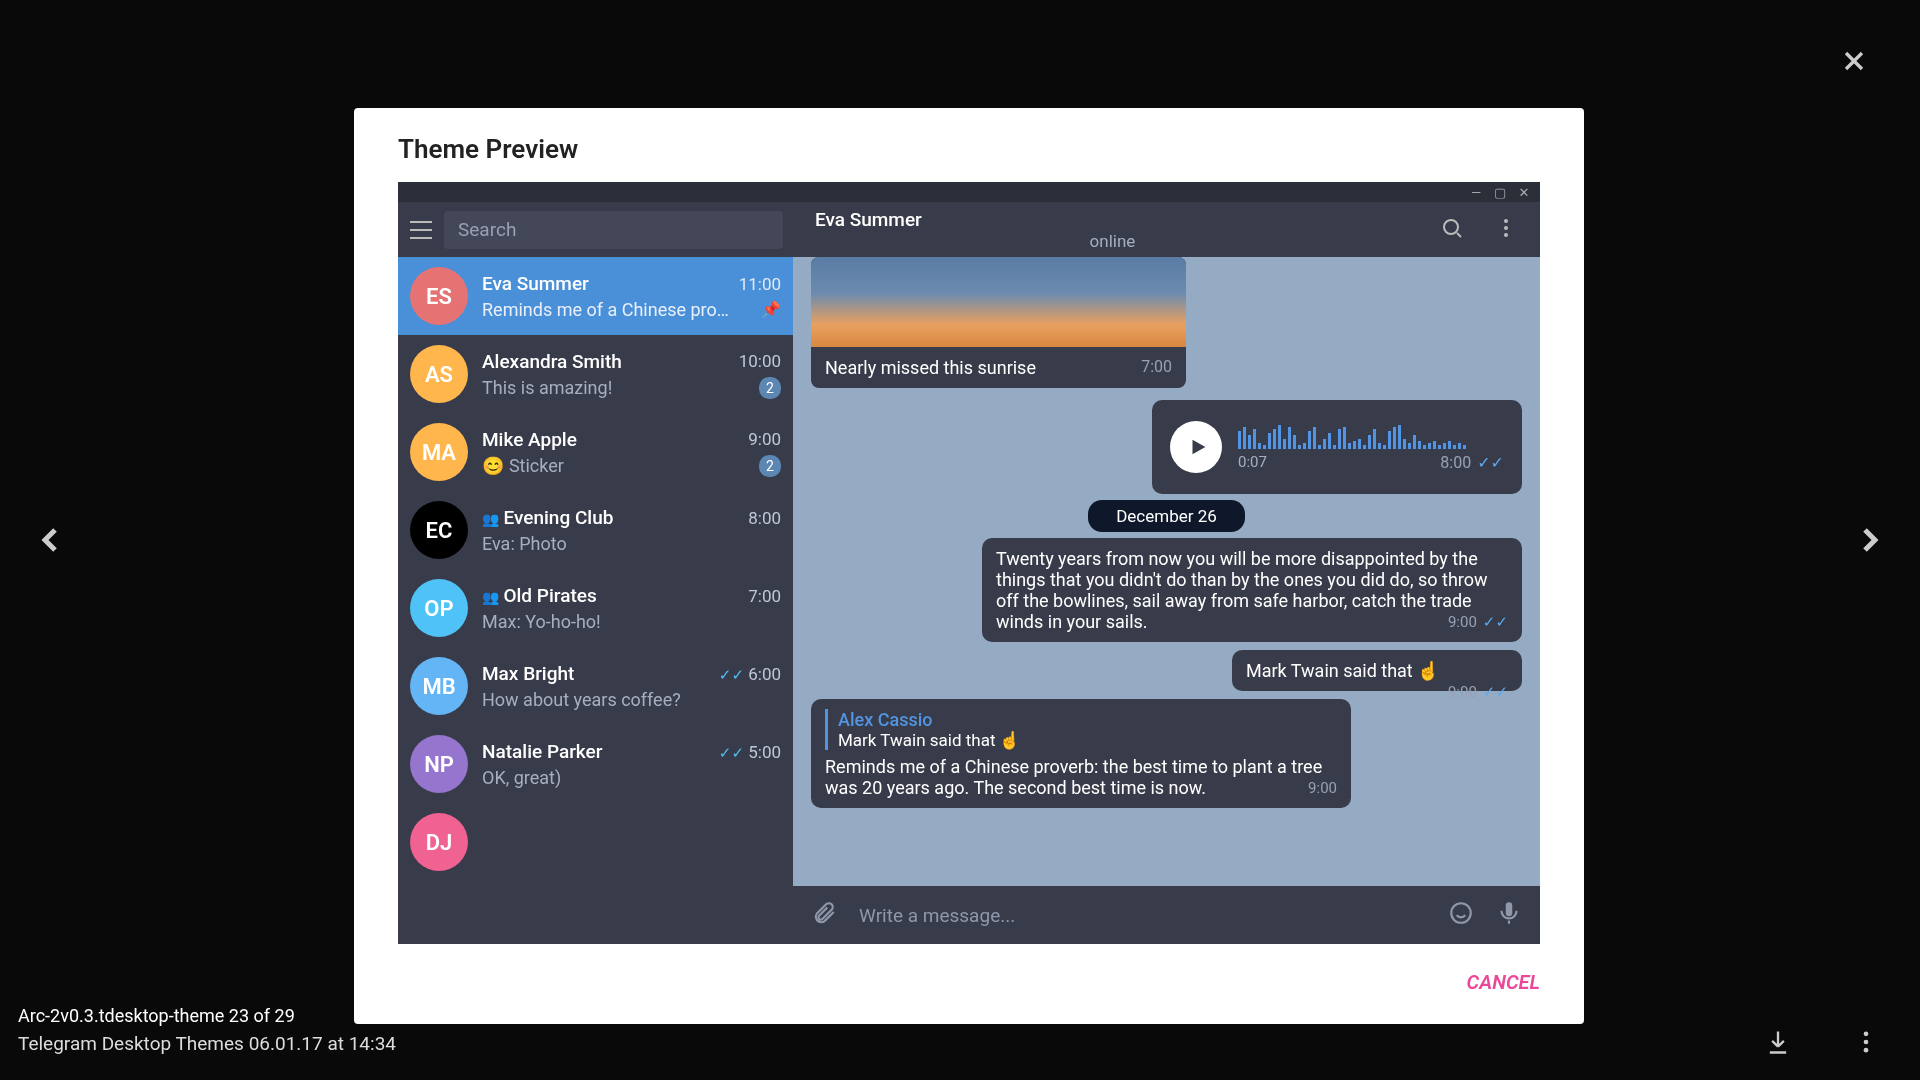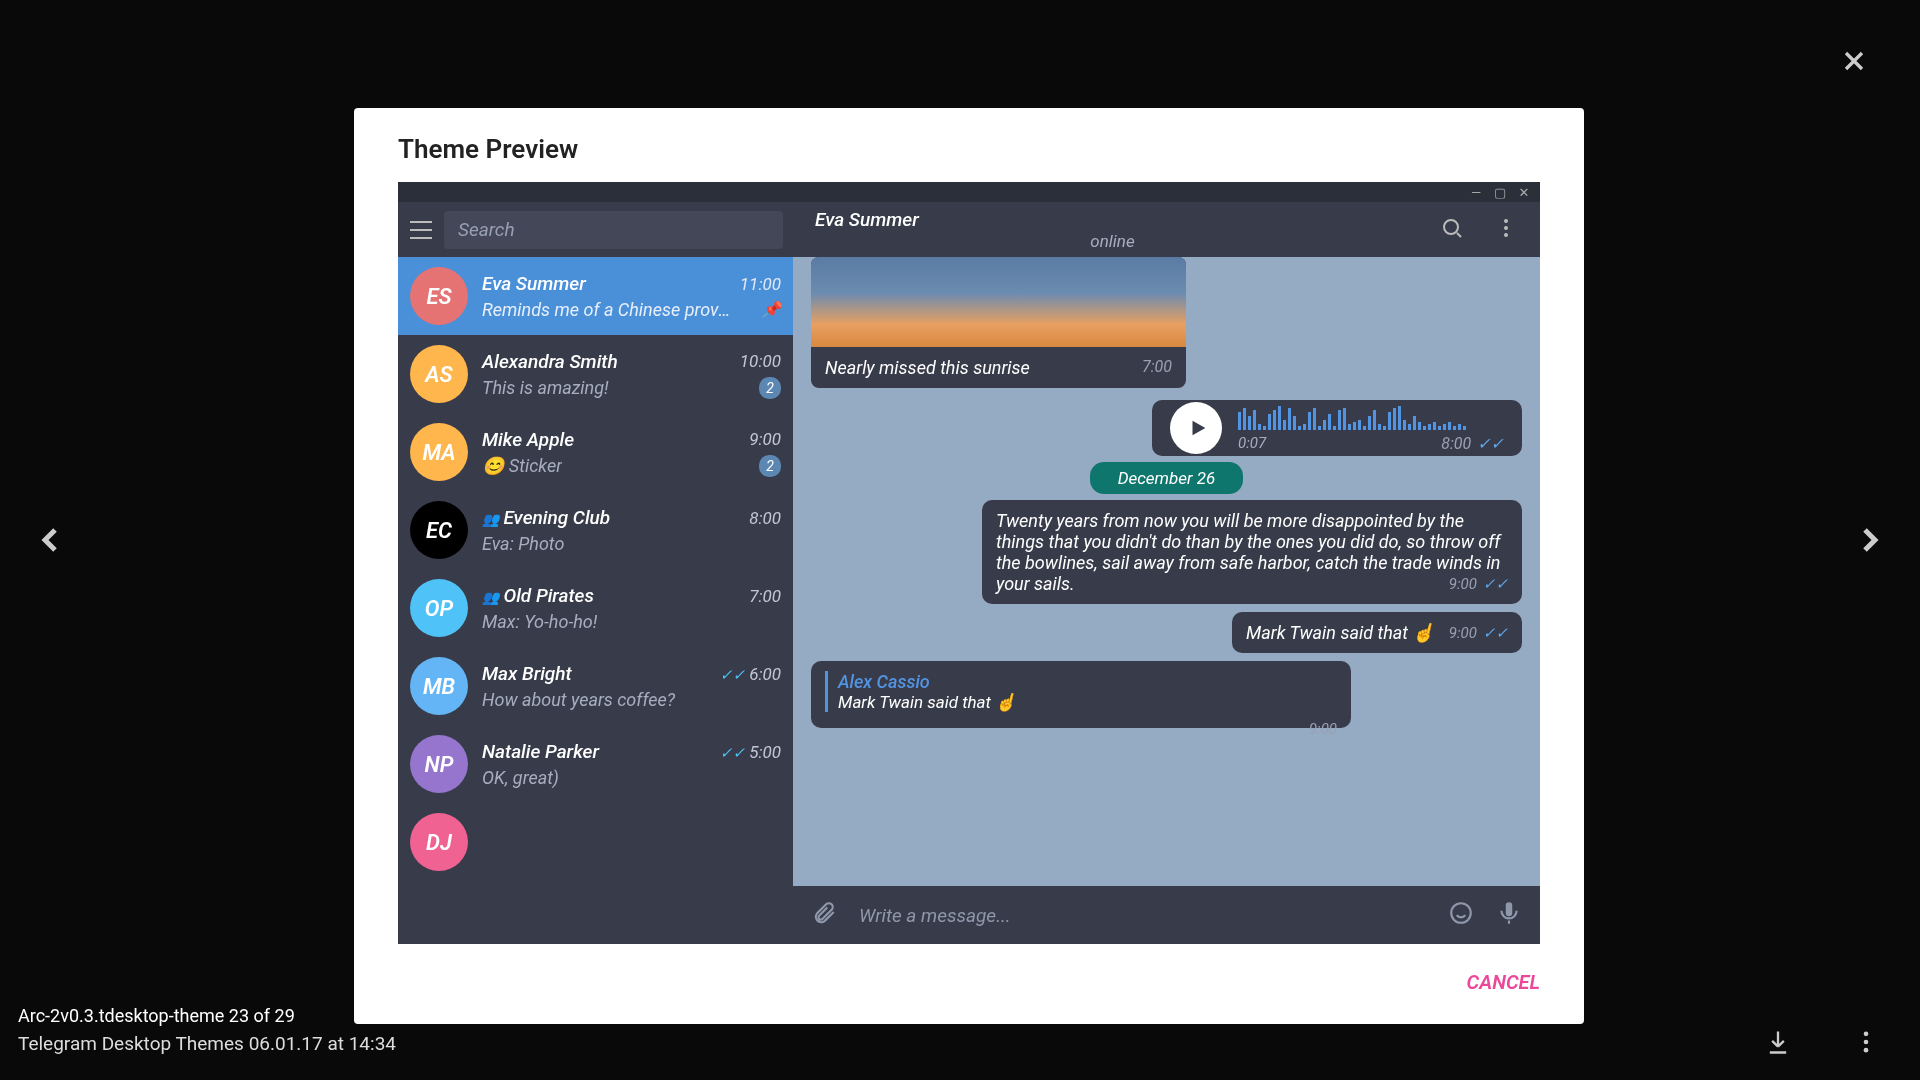--- a/index.html
+++ b/index.html
@@ -101,21 +101,20 @@
   padding: 0 10px;
   color: #aaa;
   font-size: 13px;
 }
 .titlebar .winbtn { width: 12px; text-align: center; }
 
 .tg-body {
   flex: 1;
   display: flex;
   min-height: 0;
-  font-style: italic;
 }
 .sidebar {
   width: 395px;
   background: #383c4a;
   display: flex;
   flex-direction: column;
 }
 .sidebar-top {
   height: 55px;
   display: flex;
@@ -228,21 +227,21 @@
   display: flex;
   justify-content: space-between;
 }
 .photo-caption .t { color: #98a0b3; font-size: 16px; }
 
 .voice-msg {
   margin-left: auto;
   width: 370px;
   background: #383c4a;
   border-radius: 10px;
-  padding: 2px 18px;
+  padding: 21px 18px;
   color: #fff;
   display: flex;
   align-items: center;
   gap: 16px;
   margin-bottom: 12px;
 }
 .play-btn {
   width: 52px;
   height: 52px;
   border-radius: 50%;
@@ -263,21 +262,21 @@
 }
 .voice-meta { display: flex; justify-content: space-between; font-size: 15px; color: #a6aec0; margin-top: 4px;}
 .msg-time-checks { display: flex; align-items: center; gap: 6px; color: #98a0b3; font-size: 16px; }
 .msg-time-checks .chk { color: #5ea9f0; }
 
 .date-sep {
   text-align: center;
   margin: 8px 0 12px;
 }
 .date-sep span {
-  background: #0f766e;
+  background: #0f172a;
   color: #fff;
   padding: 6px 28px;
   border-radius: 14px;
   font-size: 17px;
 }
 
 .bubble-out {
   margin-left: auto;
   max-width: 540px;
   background: #383c4a;
@@ -622,20 +621,21 @@
                 <span>9:00</span> 
                 <span class="chk">✓✓</span>
               </span>
           </div>
 
           <div class="bubble-in">
             <div class="reply-quote">
               <div class="rn">Alex Cassio</div>
               <div class="rt">Mark Twain said that ☝️</div>
             </div>
+            <span>Reminds me of a Chinese proverb: the best time to plant a tree was 20 years ago. The second best time is now.</span>
             <span class="meta">9:00</span>
           </div>
         </div>
 
         <div class="compose">
           <div><svg viewBox="0 0 24 24" fill="none" stroke="currentColor" stroke-width="2">
                 <path d="M21 11l-8.5 8.5a5 5 0 01-7-7L14 4a3.5 3.5 0 015 5l-8.5 8.5a2 2 0 01-3-3L15 7"></path>
               </svg></div>
           <div class="placeholder">Write a message...</div>
           <div><svg viewBox="0 0 24 24" fill="none" stroke="currentColor" stroke-width="2">

